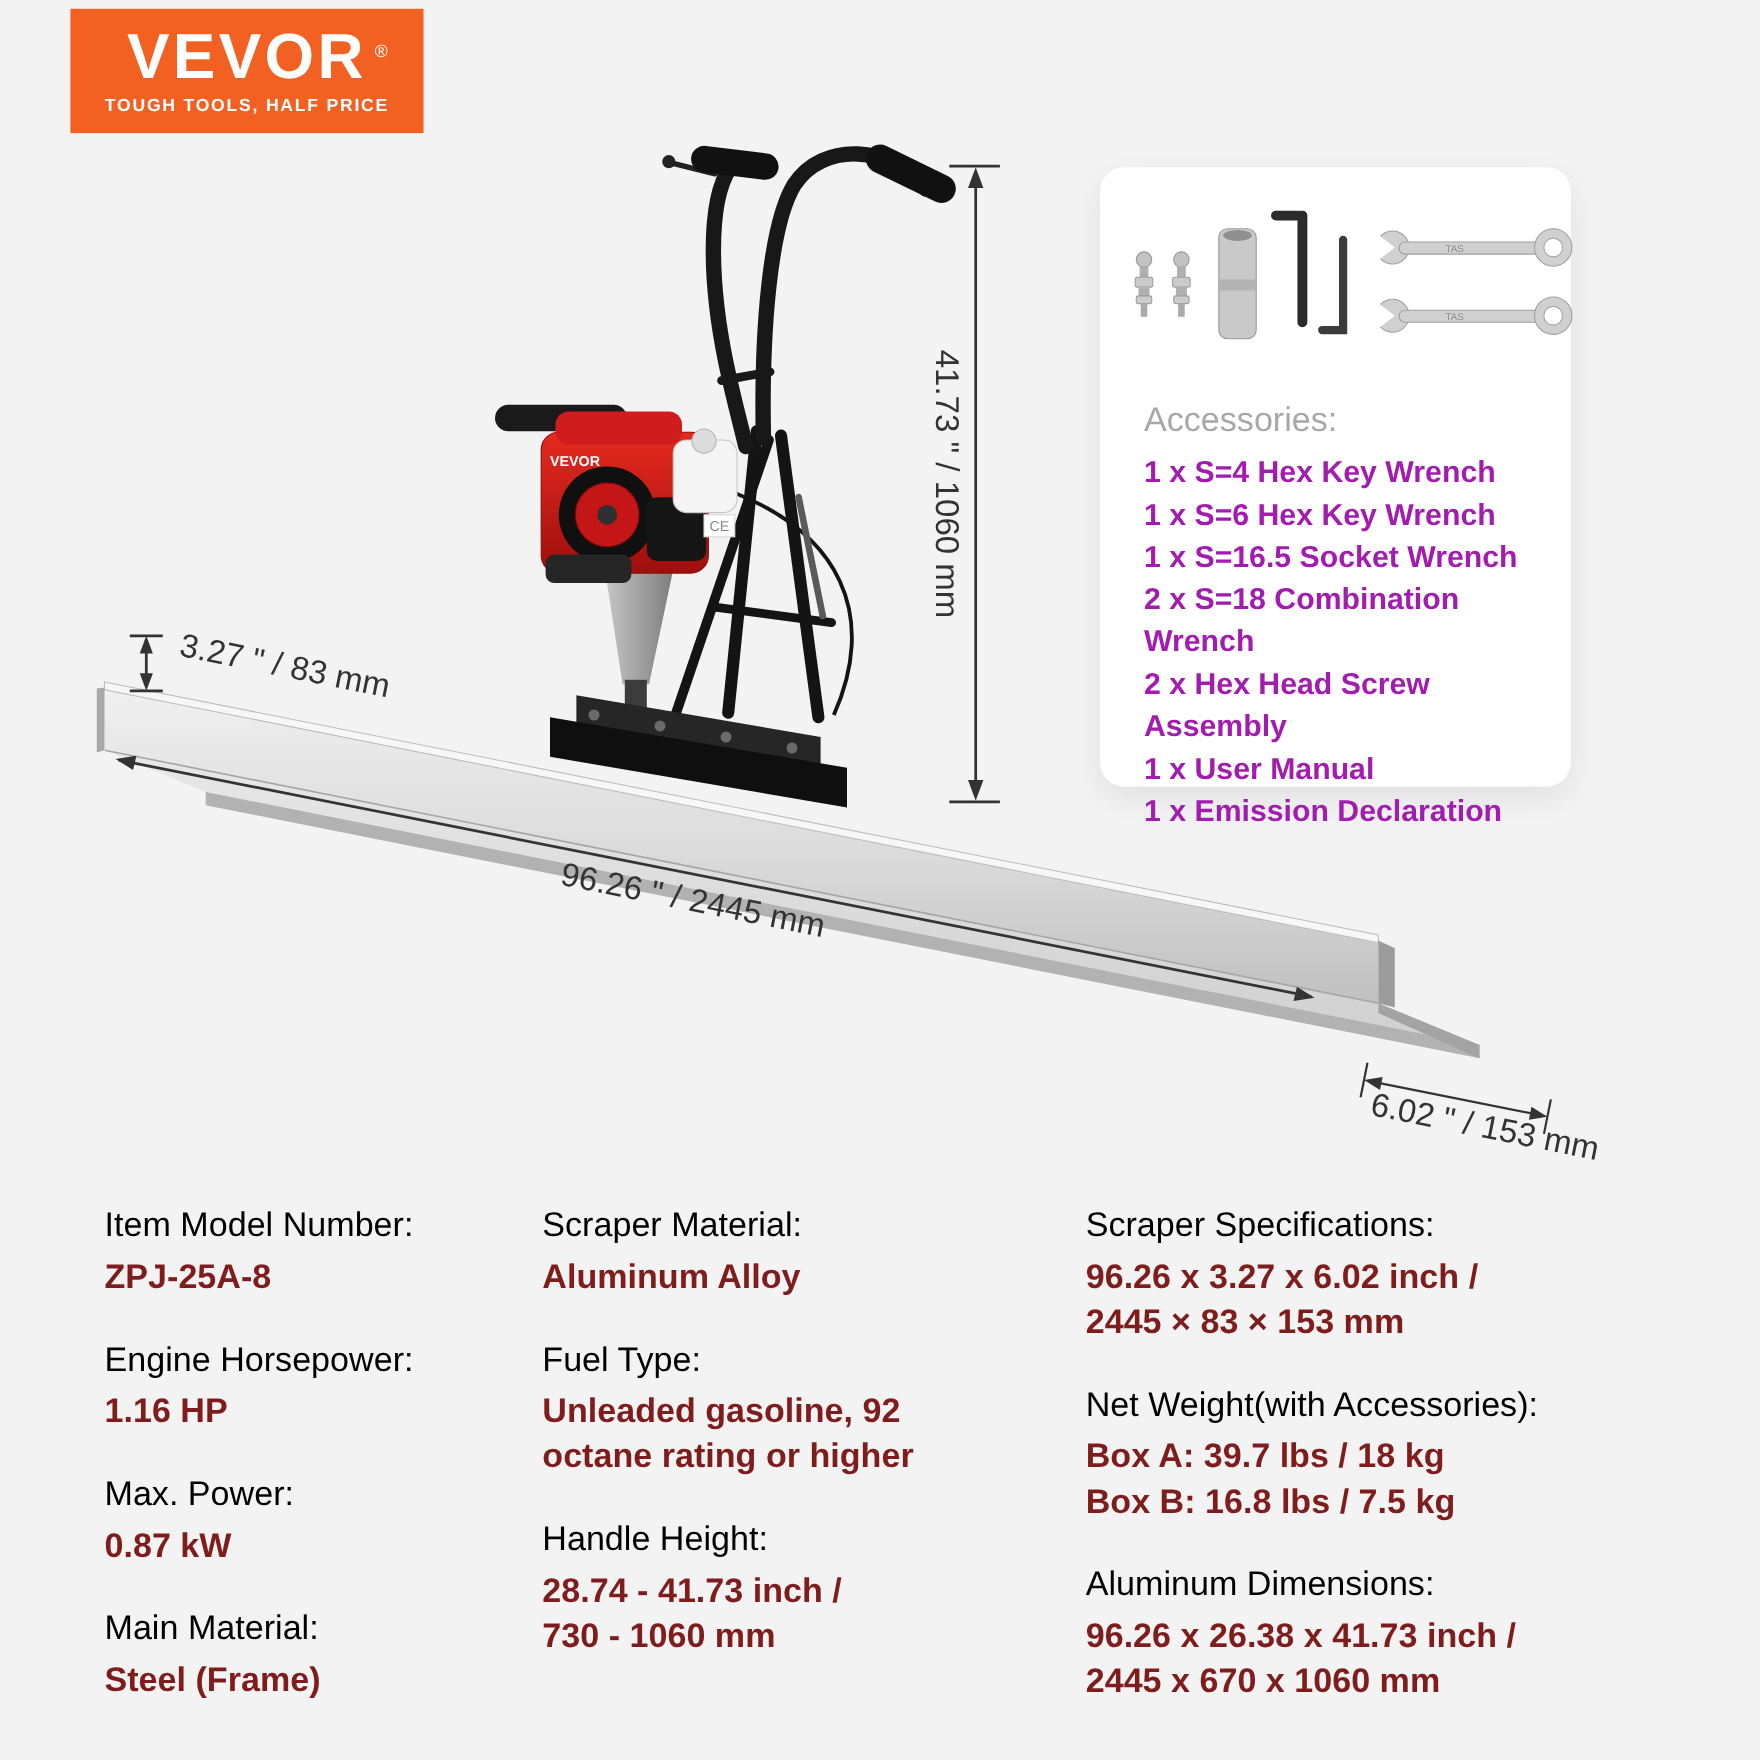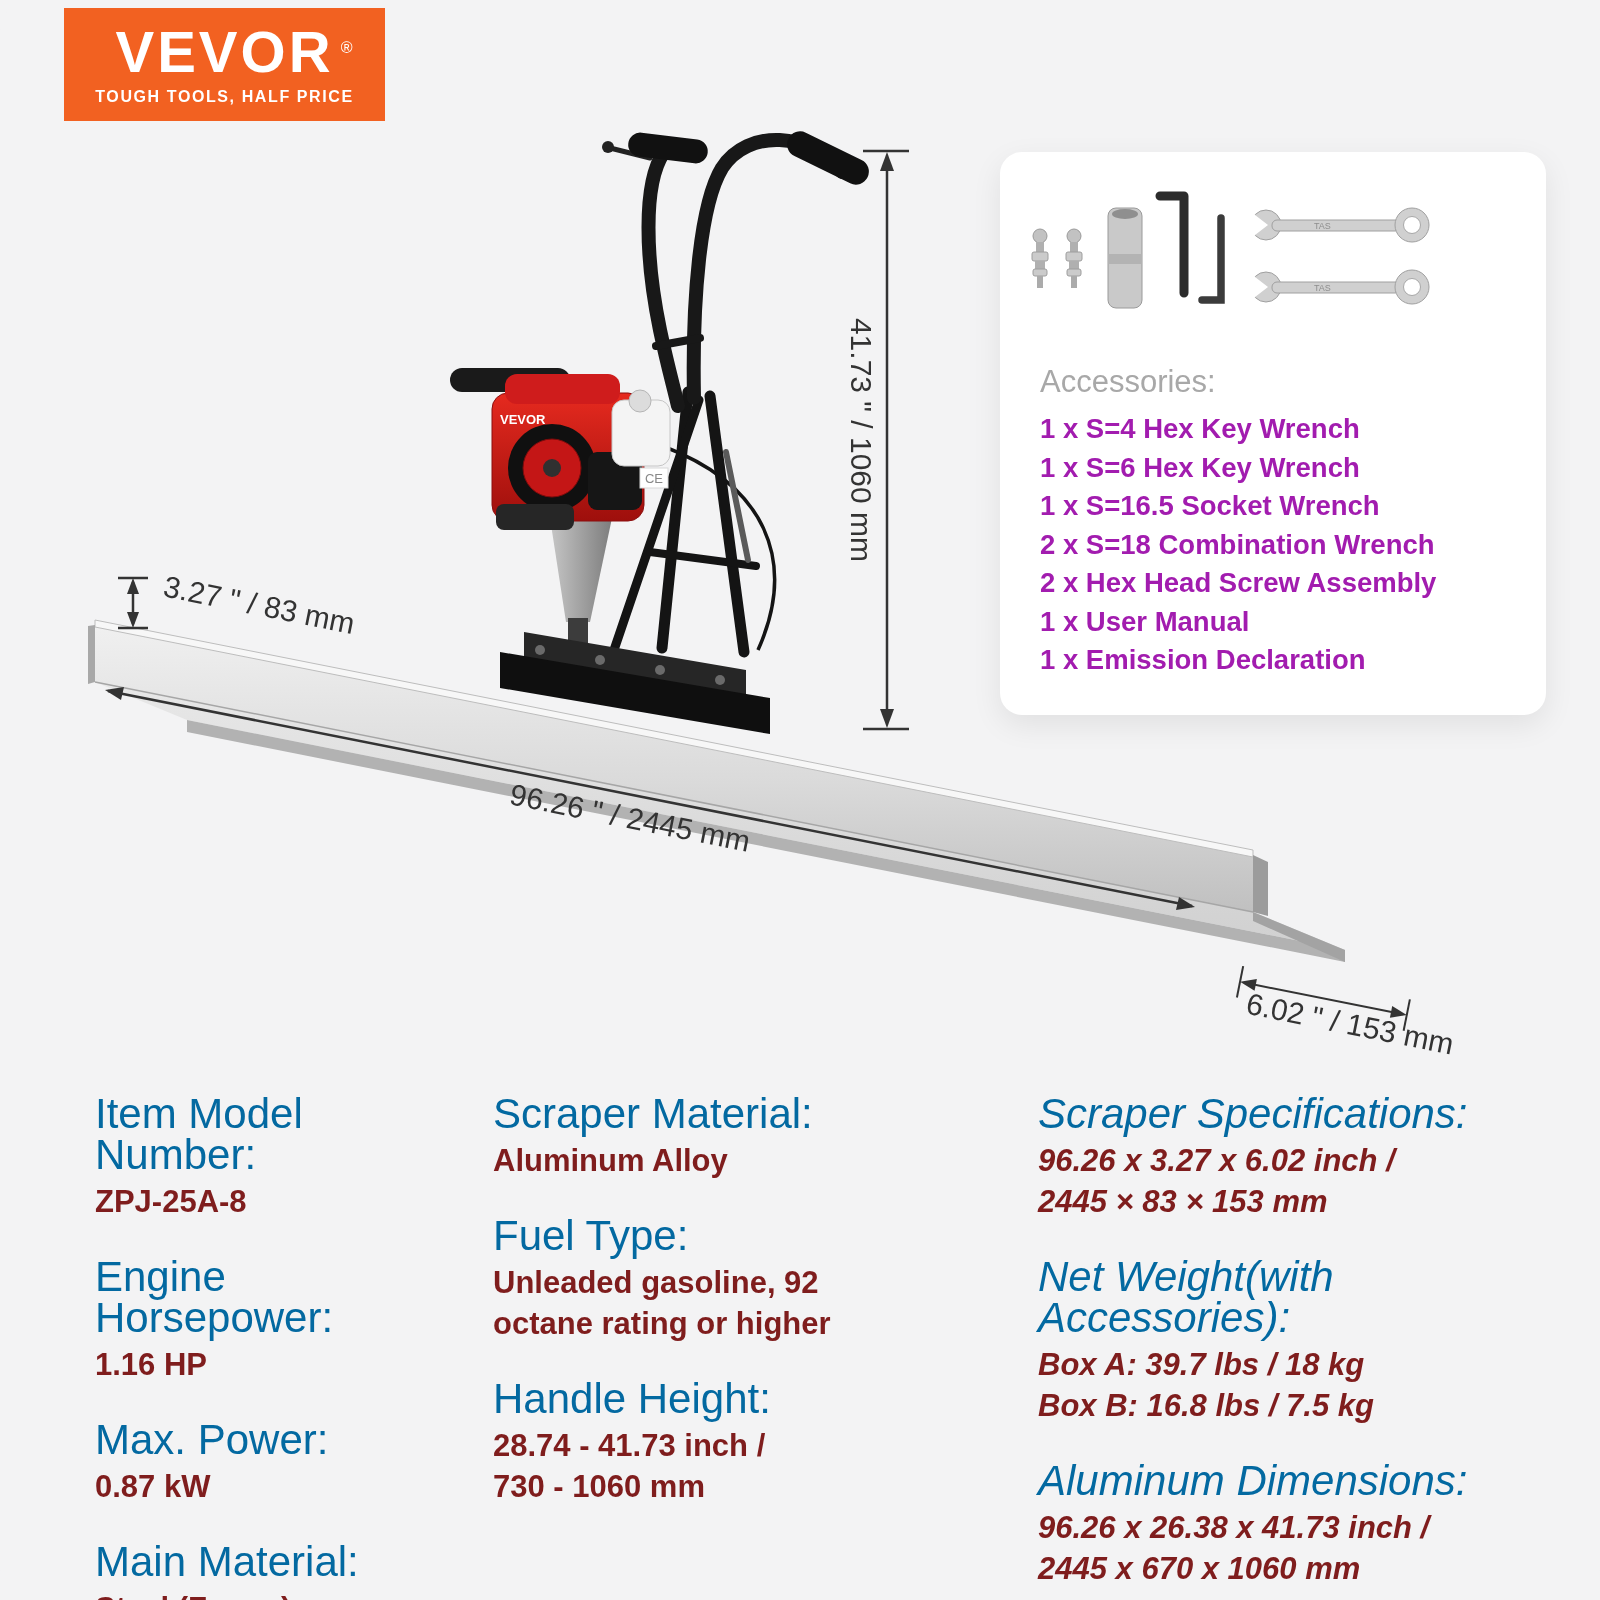--- a/index.html
+++ b/index.html
@@ -10,33 +10,33 @@
   .logo{position:absolute;left:64px;top:8px;width:321px;height:113px;background:#F26121;color:#fff;
         display:flex;flex-direction:column;align-items:center;justify-content:center;}
   .logo-name{font-size:58px;font-weight:bold;letter-spacing:3px;line-height:58px;position:relative;display:inline-block;}
   .logo-reg{position:absolute;top:-4px;right:-22px;font-size:16px;font-weight:normal;}
   .logo-tagline{font-size:16px;font-weight:bold;letter-spacing:1.6px;margin-top:7px;}
 
   .illustration{position:absolute;left:0;top:0;}
   .dim-text{font-size:30px;fill:#333333;font-family:"Liberation Sans",sans-serif;}
 
   
-  .acc-card{position:absolute;left:1000px;top:152px;width:546px;height:563px;background:#ffffff;
+  .acc-card{position:absolute;left:1000px;top:152px;width:428px;height:563px;background:#ffffff;
             border-radius:22px;box-shadow:0 10px 30px rgba(0,0,0,0.08);}
   .acc-icons{position:absolute;left:16px;top:26px;}
   .acc-title{position:absolute;left:40px;top:212px;font-size:31px;color:#a8a8a8;}
   .acc-list{position:absolute;left:40px;top:258px;font-size:27.5px;font-weight:bold;color:#a21caf;line-height:38.5px;}
 
   
   .specs{position:absolute;left:95px;top:1093px;width:1450px;}
   .spec-col{position:absolute;top:0;}
   .col1{left:0;width:370px;}
   .col2{left:398px;width:400px;}
-  .col3{left:943px;width:545px;font-style:italic;}
-  .spec-label{font-size:42px;color:#0369a1;line-height:41px;}
+  .col3{left:892px;width:545px;}
+  .spec-label{font-size:31px;color:#000000;line-height:41px;}
   .spec-value{font-size:31px;font-weight:bold;color:#7f1d1d;line-height:41px;white-space:pre-line;margin-top:6px;}
   .spec-block{margin-bottom:34px;}
 </style>
 </head>
 <body>
 
 <div class="canvas">
 
   <div class="logo">
     <div class="logo-name"><span>VEVOR</span><span class="logo-reg">®</span></div>

